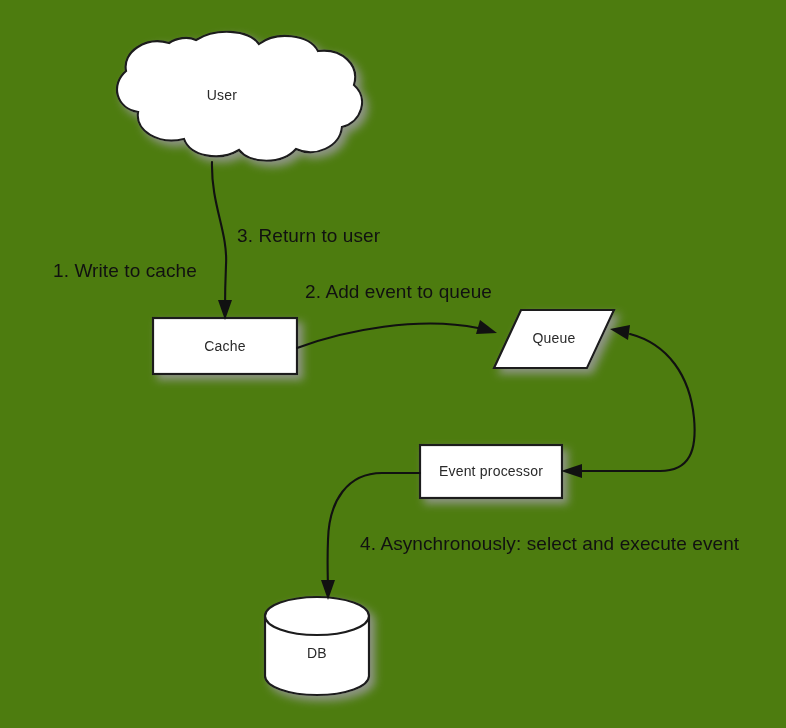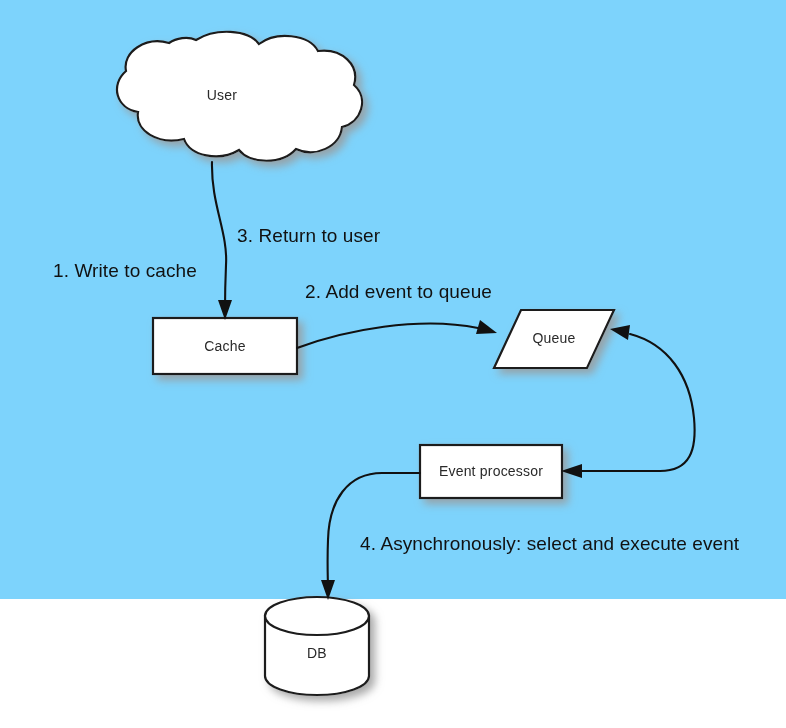--- a/index.html
+++ b/index.html
@@ -11,22 +11,22 @@
   body {
     width: 786px;
     height: 728px;
     overflow: hidden;
     font-family: "Liberation Sans", sans-serif;
     color: #1a1a1a;
   }
   #diagram-canvas {
     position: relative;
     width: 786px;
-    height: 599px;
-    background: #7dd3fc;
+    height: 728px;
+    background: #4d7c0f;
   }
   #diagram-svg {
     position: absolute;
     top: 0;
     left: 0;
     width: 786px;
     height: 728px;
     display: block;
   }
   .shape-label {

